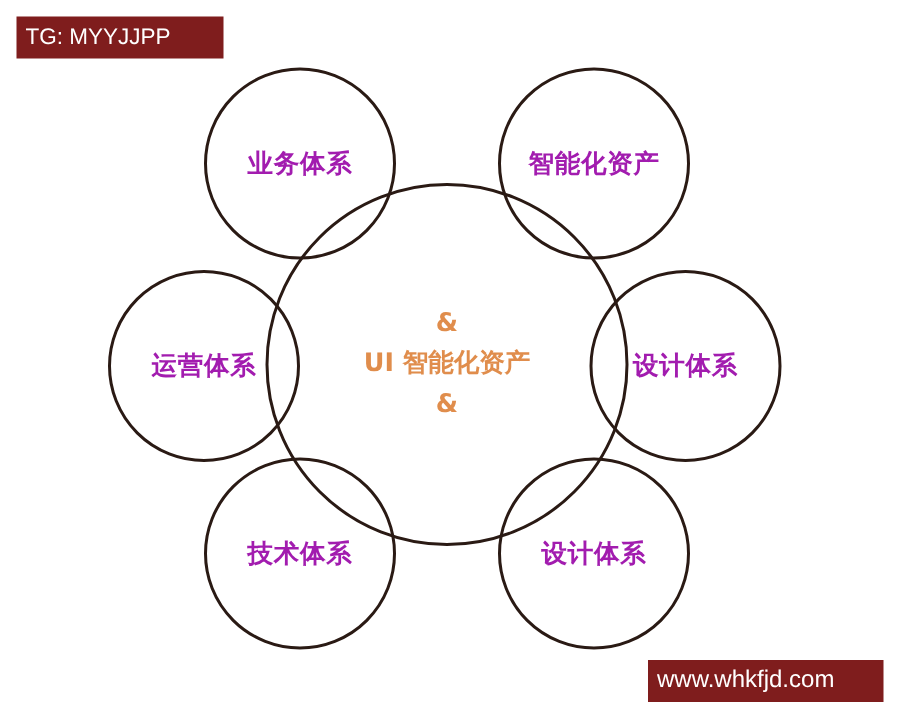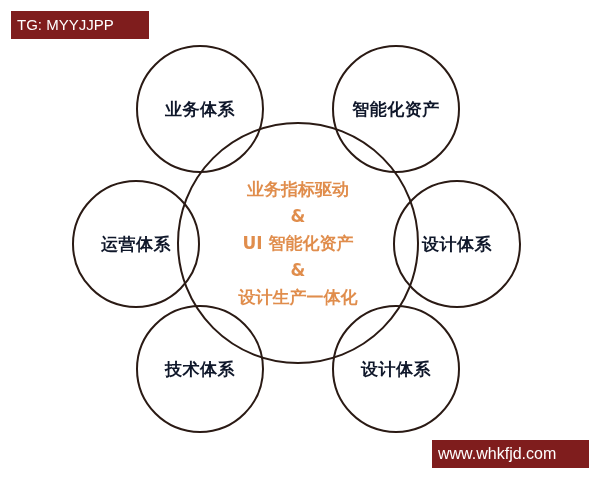--- a/index.html
+++ b/index.html
@@ -1,19 +1,19 @@
 <!DOCTYPE html>
 <html><head>
 <meta charset="utf-8">
 <style>
   html, body { margin:0; padding:0; background:#ffffff; }
   body { width:600px; height:480px; position:relative; overflow:hidden;
          font-family: "DejaVu Sans", "Liberation Sans", sans-serif; }
   svg.diagram { position:absolute; left:0; top:0; }
-  .node-label { position:absolute; color:#0f172a; font-weight:bold; font-size:17px;
+  .node-label { position:absolute; color:#a21caf; font-weight:bold; font-size:17px;
                 white-space:nowrap; transform:translate(-50%,-50%); letter-spacing:0.5px; }
   .center-label { position:absolute; left:298px; top:243px; transform:translate(-50%,-50%);
                   color:#e08d4c; font-weight:bold; font-size:17px; text-align:center; line-height:27px; }
   .center-label div { white-space:nowrap; }
   .tag { position:absolute; background:#7f1d1d; color:#ffffff; font-size:15px;
          font-family:"Liberation Sans", sans-serif; padding:0 6px; line-height:28px; }
 </style>
 </head>
 <body>
 
@@ -25,25 +25,23 @@
     <circle cx="200" cy="109" r="63"></circle>
     <circle cx="396" cy="109" r="63"></circle>
     <circle cx="136" cy="244" r="63"></circle>
     <circle cx="457" cy="244" r="63"></circle>
     <circle cx="200" cy="369" r="63"></circle>
     <circle cx="396" cy="369" r="63"></circle>
   </g>
 </svg>
 
 <div class="center-label">
-  <div>业务指标驱动</div>
   <div>&amp;</div>
   <div>UI 智能化资产</div>
   <div>&amp;</div>
-  <div>设计生产一体化</div>
 </div>
 
 <div class="node-label" style="left:200px; top:109px;">业务体系</div>
 <div class="node-label" style="left:396px; top:109px;">智能化资产</div>
 <div class="node-label" style="left:136px; top:244px;">运营体系</div>
 <div class="node-label" style="left:457px; top:244px;">设计体系</div>
 <div class="node-label" style="left:200px; top:369px;">技术体系</div>
 <div class="node-label" style="left:396px; top:369px;">设计体系</div>
 
 <div class="tag" style="left:432px; top:440px; width:145px; font-size:16px;">www.whkfjd.com</div>

